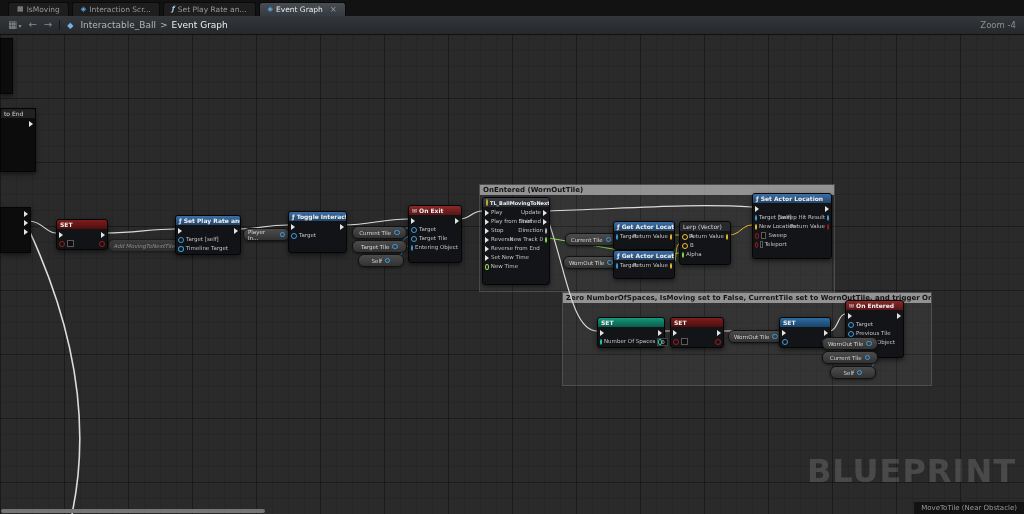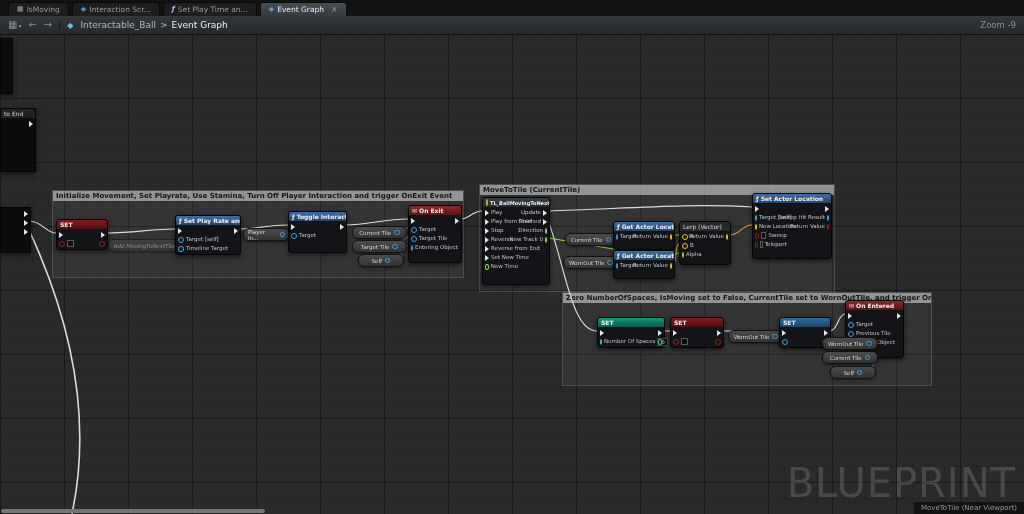--- a/index.html
+++ b/index.html
@@ -74,72 +74,69 @@
   .value-box{background:#0d0d0d;border:1px solid #464646;font-size:5px;color:#ddd;padding:0 2px;min-width:5px;text-align:center}
 
   
   .pill{position:absolute;background:linear-gradient(#4c4c4c,#323232);border:1px solid #121212;
         border-radius:6px;display:flex;align-items:center;justify-content:center;gap:3px;
         font-size:5.5px;color:#d8d8d8;padding:0 4px;box-shadow:0 1px 3px rgba(0,0,0,.5)}
   .pill .data-pin{width:3.5px;height:3.5px}
   .pill.ghost{opacity:.55;font-style:italic}
 
   
-  .watermark{position:absolute;right:8px;bottom:8px;font-size:40px;font-weight:400;
+  .watermark{position:absolute;right:8px;bottom:24px;font-size:32px;font-weight:700;
              color:rgba(255,255,255,.15);letter-spacing:1px;z-index:4}
   .status{position:absolute;right:0;bottom:0;background:rgba(16,16,16,.92);color:#9a9a9a;
           font-size:7px;padding:2px 7px;z-index:6}
   .hscroll{position:absolute;left:1px;bottom:1px;height:4px;width:264px;background:#757575;
            border-radius:2px;z-index:6}
 </style>
 </head>
 <body>
 
 <div class="tab-bar">
     <div class="tab">
       <span class="tab-icon viewport">▦</span>
       <span>IsMoving</span>
     </div>
     <div class="tab">
       <span class="tab-icon graph">◈</span>
       <span>Interaction Scr...</span>
     </div>
     <div class="tab">
       <span class="tab-icon function">ƒ</span>
-      <span>Set Play Time an...</span>
+      <span>Set Play Rate an...</span>
     </div>
     <div class="tab active">
       <span class="tab-icon graph">◈</span>
       <span>Event Graph</span>
       <span class="close">×</span>
     </div>
   </div>
 
 <div class="toolbar">
   <span class="tbtn"><span>▦</span><span class="caret">▾</span></span>
   <span class="tbtn">←</span>
   <span class="tbtn">→</span>
   <span class="sep"></span>
   <span class="bc-icon">◆</span>
   <span class="breadcrumb">
     <span>Interactable_Ball</span>
     <span>&gt;</span>
     <span class="current">Event Graph</span>
   </span>
-  <span class="zoom">Zoom -9</span>
+  <span class="zoom">Zoom -4</span>
 </div>
 
 <div class="canvas"></div>
 
 <div id="comment-layer">
-    <div class="comment" style="left: 52px; top: 190px; width: 410px; height: 86px;">
-      <div class="comment-header">Initialize Movement, Set Playrate, Use Stamina, Turn Off Player Interaction and trigger OnExit Event</div>
-    </div>
     <div class="comment" style="left: 479px; top: 184px; width: 354px; height: 106px;">
-      <div class="comment-header">MoveToTile (CurrentTile)</div>
+      <div class="comment-header">OnEntered (WornOutTile)</div>
     </div>
     <div class="comment" style="left: 562px; top: 292px; width: 368px; height: 92px;">
       <div class="comment-header">Zero NumberOfSpaces, IsMoving set to False, CurrentTile set to WornOutTile, and trigger OnEntered Event</div>
     </div>
   </div>
 
 <svg class="wires" viewBox="0 0 1024 514">
 
   <g stroke="#dcdcdc" stroke-width="1.1" fill="none">
     <path d="M29 221 C 42 221 46 233 56 233"></path>
@@ -654,14 +651,14 @@
       <span>Current Tile</span>
       <span class="data-pin" style="border-color: rgb(61, 159, 224);"></span>
     </div>
     <div class="pill" style="left: 830px; top: 366px; width: 36px; height: 11px;">
       <span>Self</span>
       <span class="data-pin" style="border-color: rgb(61, 159, 224);"></span>
     </div>
   </div>
 
 <div class="watermark">BLUEPRINT</div>
-<div class="status">MoveToTile (Near Viewport)</div>
+<div class="status">MoveToTile (Near Obstacle)</div>
 <div class="hscroll"></div>
 
 </body></html>

